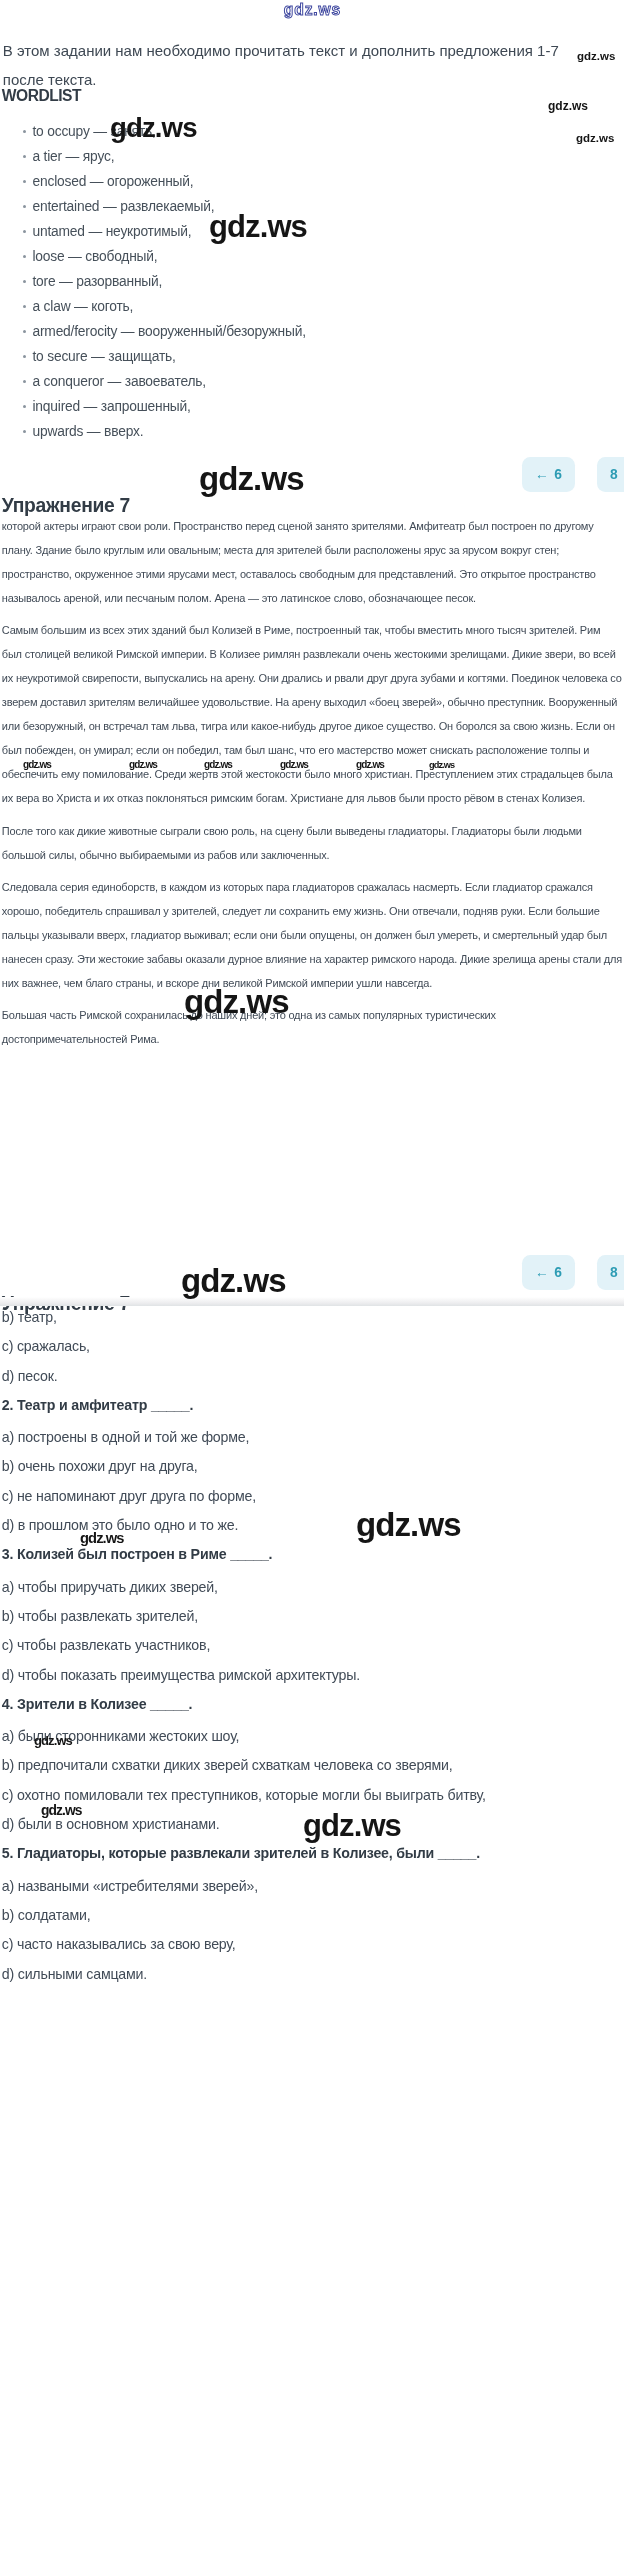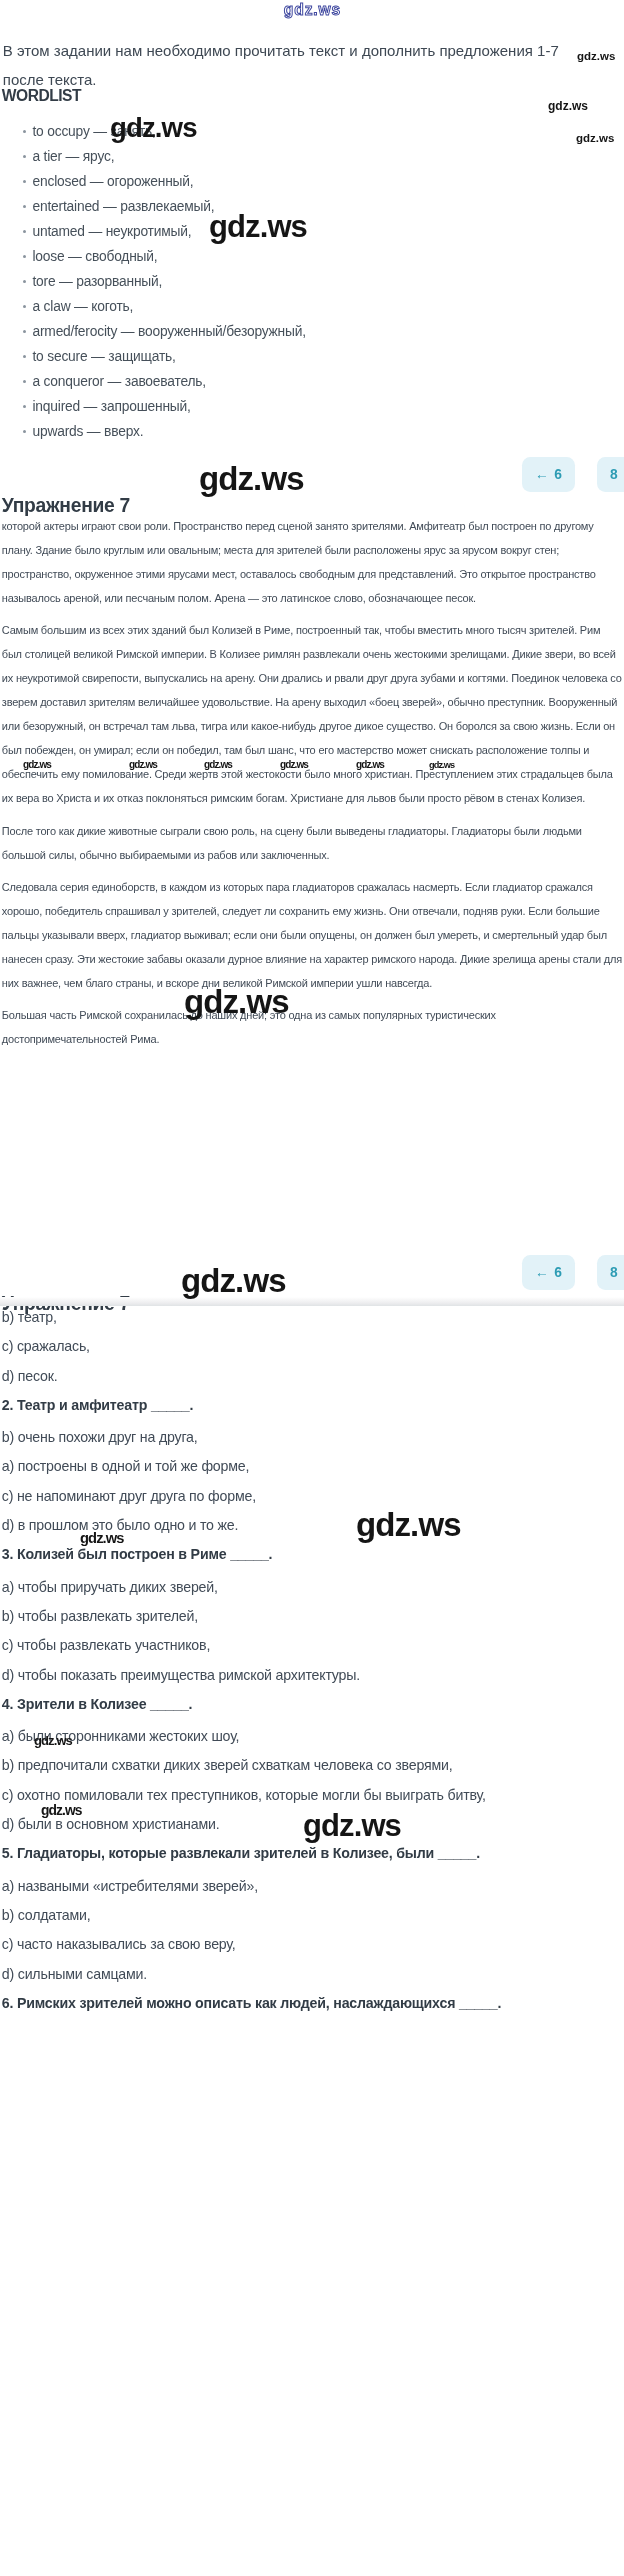--- a/index.html
+++ b/index.html
@@ -113,40 +113,39 @@
     </button>
   </div>
 
   <div class="divider"></div>
 
   <div class="questions">
     <p>b) театр,</p>
     <p>c) сражалась,</p>
     <p>d) песок.</p>
     <p class="stem">2. Театр и амфитеатр _____.</p>
+    <p>a) построены в одной и той же форме,</p>
     <p>b) очень похожи друг на друга,</p>
-    <p>a) построены в одной и той же форме,</p>
     <p>c) не напоминают друг друга по форме,</p>
     <p>d) в прошлом это было одно и то же.</p>
     <p class="stem">3. Колизей был построен в Риме _____.</p>
     <p>a) чтобы приручать диких зверей,</p>
     <p>b) чтобы развлекать зрителей,</p>
     <p>c) чтобы развлекать участников,</p>
     <p>d) чтобы показать преимущества римской архитектуры.</p>
     <p class="stem">4. Зрители в Колизее _____.</p>
     <p>a) были сторонниками жестоких шоу,</p>
     <p>b) предпочитали схватки диких зверей схваткам человека со зверями,</p>
     <p>c) охотно помиловали тех преступников, которые могли бы выиграть битву,</p>
     <p>d) были в основном христианами.</p>
     <p class="stem">5. Гладиаторы, которые развлекали зрителей в Колизее, были _____.</p>
     <p>a) назваными «истребителями зверей»,</p>
     <p>b) солдатами,</p>
     <p>c) часто наказывались за свою веру,</p>
     <p>d) сильными самцами.</p>
-    <p class="stem">6. Римских зрителей можно описать как людей, наслаждающихся _____.</p>
   </div>
 
   <div class="keylist key-white">
     <div class="krow"><span class="kn">1</span><span class="kv">d,</span></div>
     <div class="krow"><span class="kn">2</span><span class="kv">c,</span></div>
     <div class="krow"><span class="kn">3</span><span class="kv">b,</span></div>
     <div class="krow"><span class="kn">4</span><span class="kv">a,</span></div>
     <div class="krow"><span class="kn">5</span><span class="kv">d,</span></div>
     <div class="krow"><span class="kn">6</span><span class="kv">a,</span></div>
     <div class="krow"><span class="kn">7</span><span class="kv">c.</span></div>

